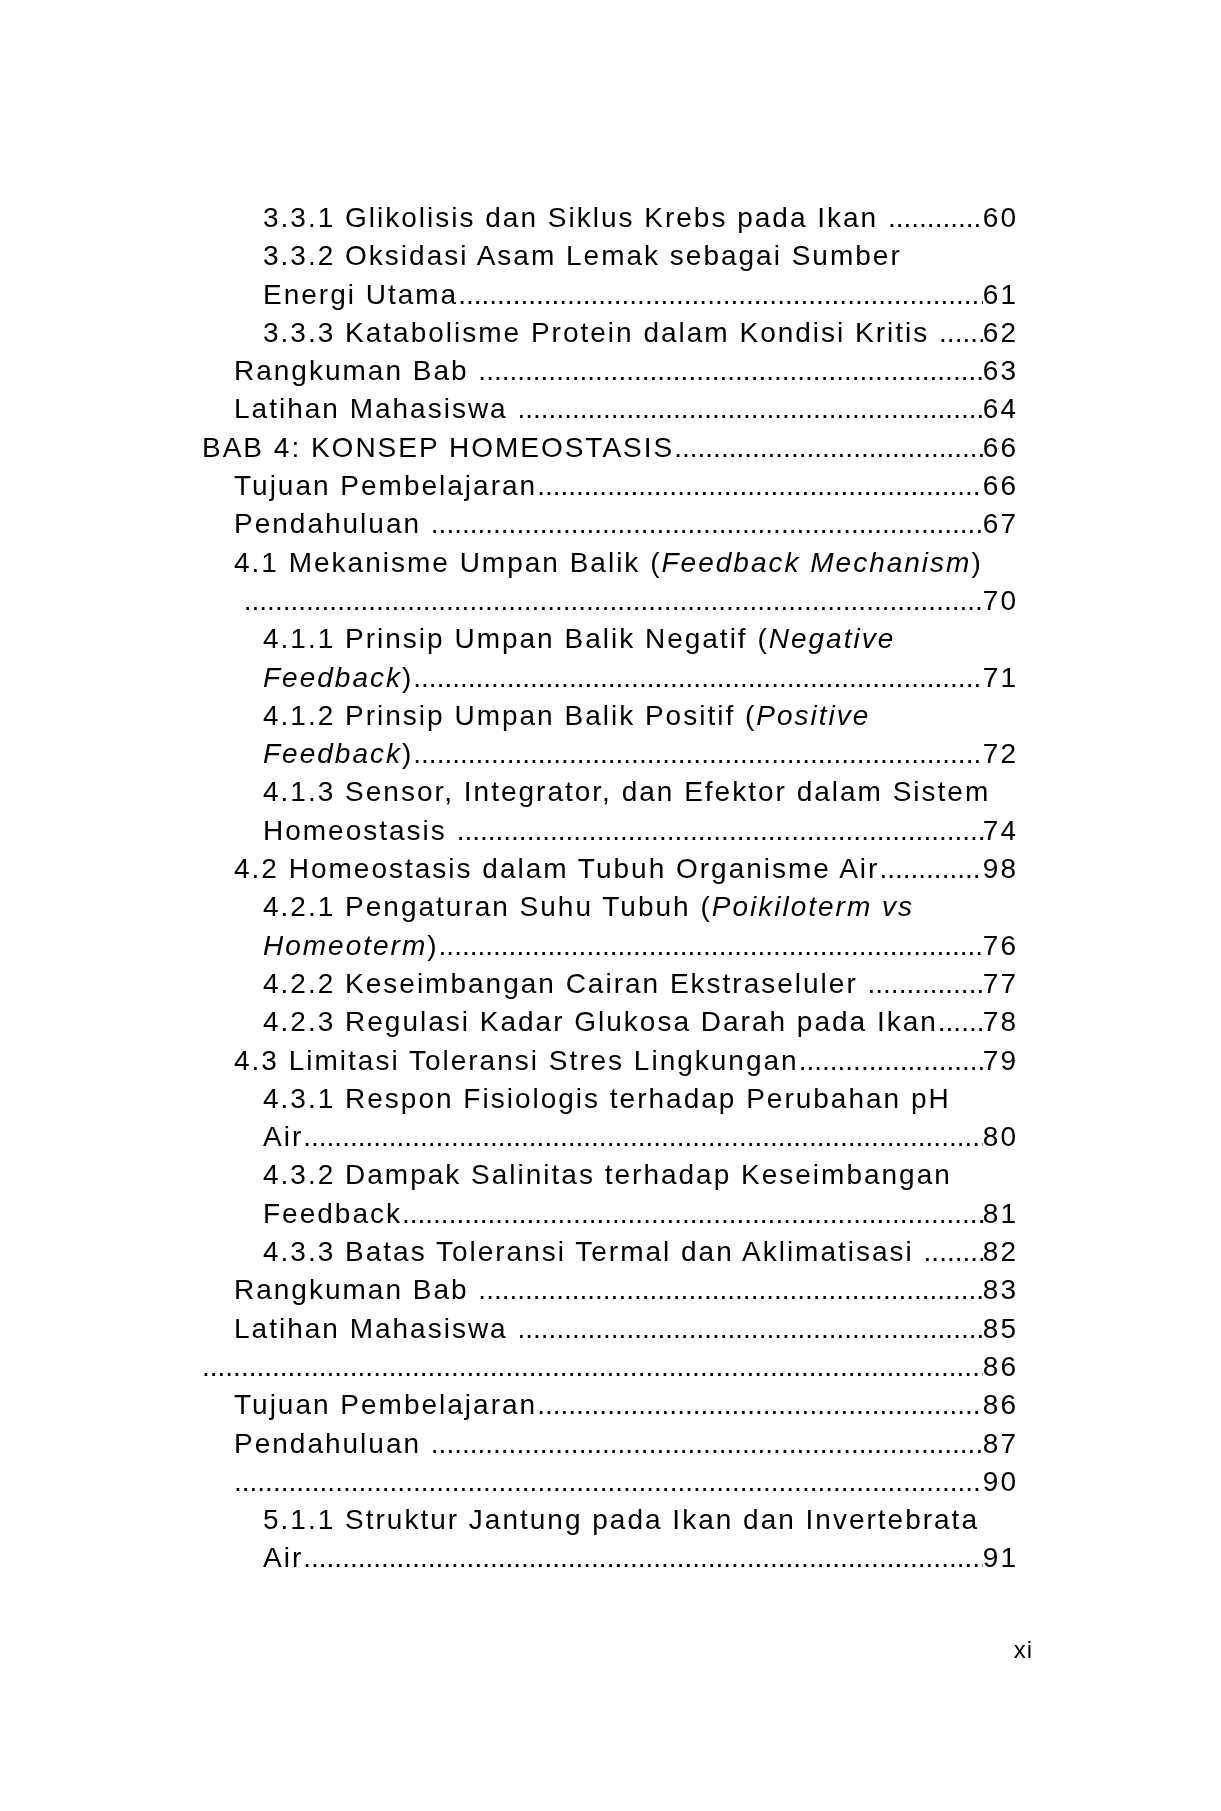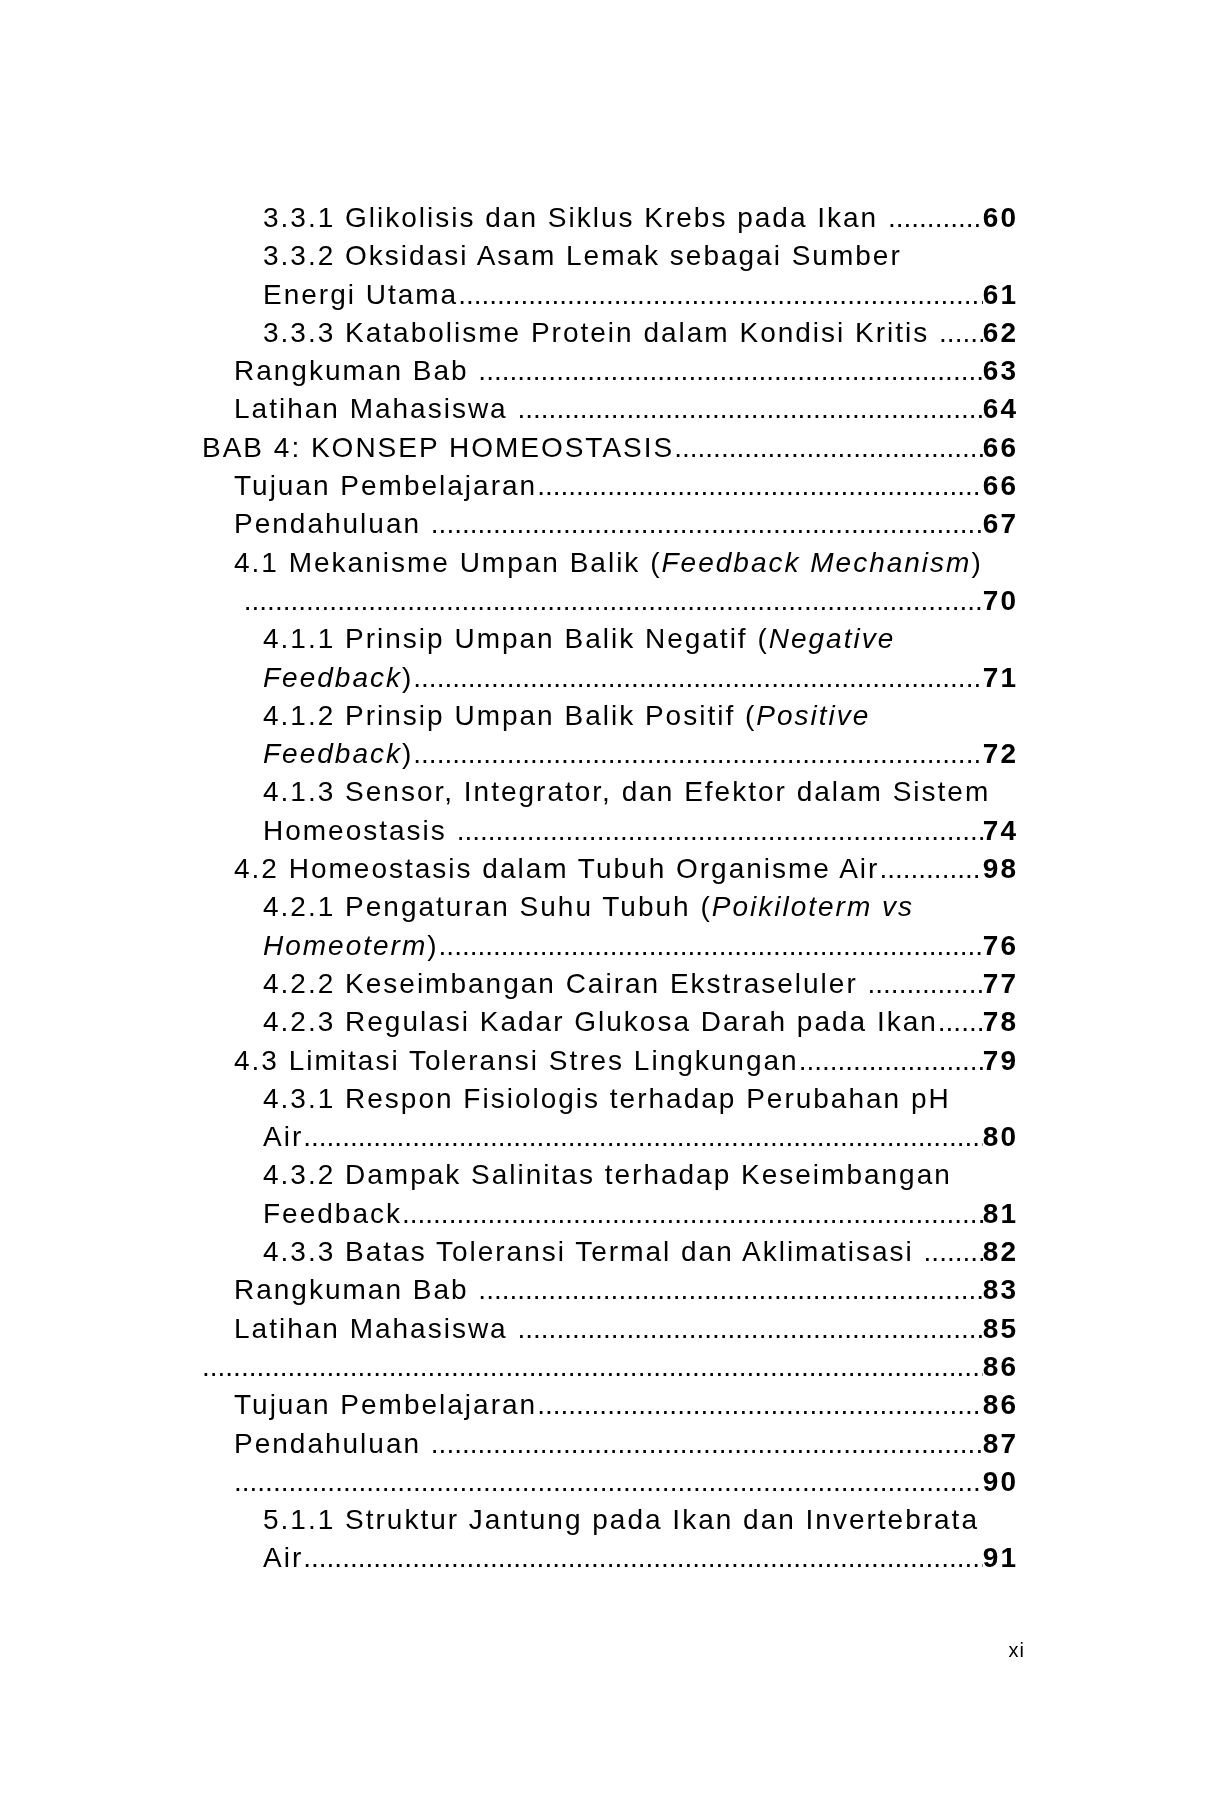--- a/index.html
+++ b/index.html
@@ -35,26 +35,26 @@
   }
   .row.lvl1 { padding-left: 32px; }
   .row.lvl2 { padding-left: 61px; }
   .txt { flex: 0 0 auto; }
   .leader {
     flex: 1 1 0;
     min-width: 0;
     overflow: hidden;
     letter-spacing: 0;
   }
-  .pg { flex: 0 0 auto; font-weight: bold; }
+  .pg { flex: 0 0 auto; }
   .footer-pagenum {
     position: absolute;
     top: 1631px;
-    right: 196px;
-    font-size: 20px;
+    right: 188px;
+    font-size: 24px;
     line-height: 38.3px;
     letter-spacing: 1px;
   }
   i { font-style: italic; text-align: right; }
 </style>
 </head>
 <body>
 
 <div class="doc-page">
   <div class="toc" id="toc-list">

